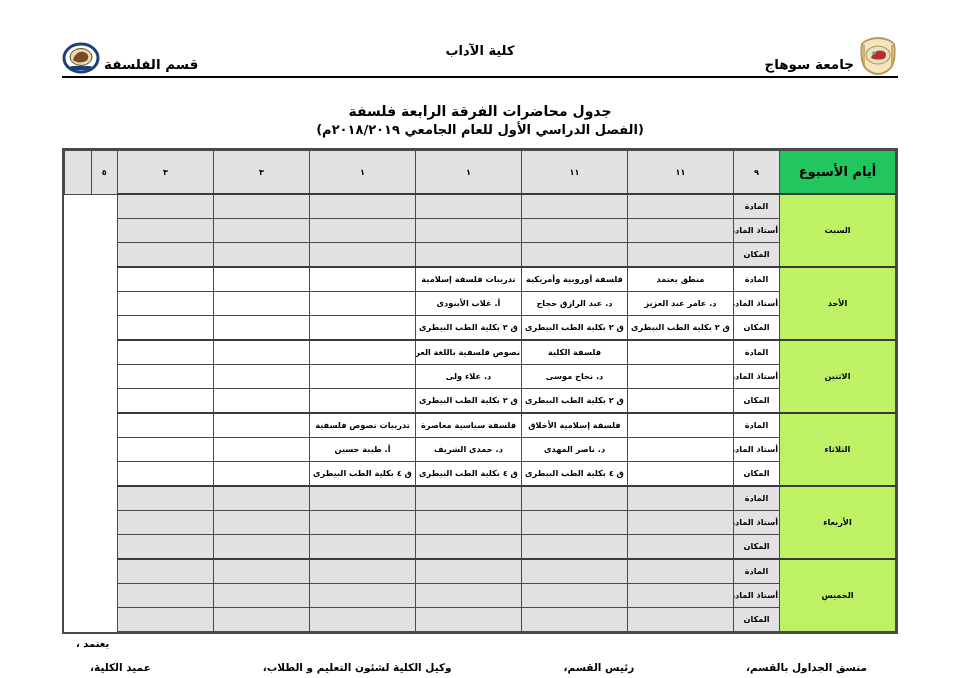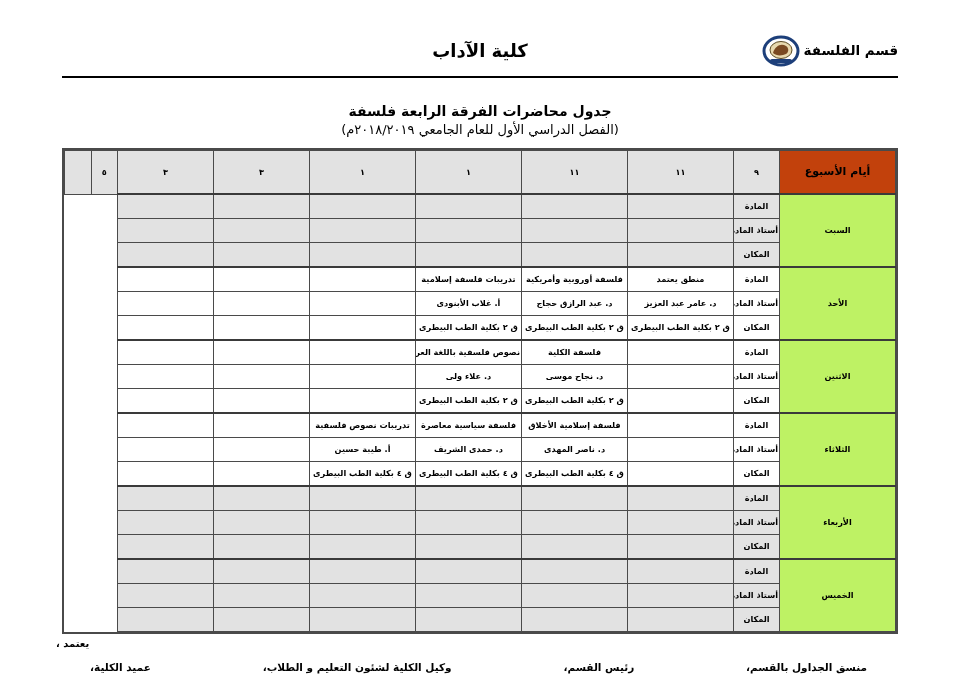--- a/index.html
+++ b/index.html
@@ -21,32 +21,32 @@
     position: relative;
     height: 48px;
     margin: 28px 62px 0 62px;
     display: flex;
     align-items: center;
     justify-content: space-between;
     border-bottom: 2.5px solid #000;
   }
   .hdr-side {
     display: flex;
-    align-items: center;
+    align-items: flex-end;
     gap: 4px;
     height: 100%;
   }
   .hdr-text {
     font-size: 13.5px;
     font-weight: bold;
     white-space: nowrap;
     padding-bottom: 4px;
   }
   .hdr-center {
-    font-size: 18px;
+    font-size: 13px;
     font-weight: bold;
     padding-bottom: 4px;
     position: absolute;
     left: 0; right: 0;
     text-align: center;
   }
 
   
   .emblem-univ {
     width: 40px; height: 40px;
@@ -62,21 +62,21 @@
     text-align: center;
     margin-top: 23px;
     line-height: 1.45;
   }
   .title-main {
     font-size: 14px;
     font-weight: bold;
   }
   .title-sub {
     font-size: 13px;
-    font-weight: normal;
+    font-weight: bold;
   }
 
   
   .table-wrap {
     margin: 8px 62px 0 62px;
     border: 2.5px solid #4a4a4a;
     background: #ffffff;
   }
   table.sched {
     border-collapse: collapse;
@@ -94,22 +94,22 @@
     overflow: hidden;
     white-space: nowrap;
   }
   
   .hrow td {
     height: 42px;
     background: #e2e2e2;
     font-size: 9px;
   }
   .hrow td.daysHead {
-    font-size: 11px;
-    background: #c2410c;
+    font-size: 13px;
+    background: #22c55e;
   }
   .hrow td.blankHead { background: #e2e2e2; }
 
   
   tr.daytop td { border-top: 2.5px solid #3a3a3a; }
 
   
   td.rowlabel {
     width: 46px;
     font-size: 7.6px;
@@ -129,41 +129,51 @@
 
   
   td.cell { height: 23px; }
   td.cell.empty { background: #e2e2e2; }
   td.cell.blank { background: #ffffff; }
 
   
   .approve {
     margin: 4px 68px 0 0;
     text-align: left;
-    padding-left: 56px;
+    padding-left: 76px;
     font-size: 10px;
     font-weight: bold;
   }
   .sign-row {
     margin: 12px 62px 0 62px;
     display: flex;
     justify-content: space-between;
     font-size: 10.5px;
     font-weight: bold;
     direction: rtl;
   }
   .sign-row span { white-space: nowrap; }
   .sign-row span:nth-child(1) { margin-right: 31px; }
   .sign-row span:nth-child(4) { margin-left: 28px; }
 </style>
 </head>
 <body>
 
 <div class="page-header">
 
+  <div class="hdr-side">
+    <svg class="emblem-univ" viewBox="0 0 40 40">
+      <path d="M20 2 C27 2 34 5 36 8 C37 13 37 24 34 30 C31 35 25 38 20 38 C15 38 9 35 6 30 C3 24 3 13 4 8 C6 5 13 2 20 2 Z" fill="#f2e4c4" stroke="#b99a52" stroke-width="2"></path>
+      <ellipse cx="20" cy="19" rx="12" ry="9" fill="#ece0c2" stroke="#b99a52" stroke-width="1.2"></ellipse>
+      <path d="M13 22 C15 16 20 13 25 15 C28 16 29 19 27 22 C24 24 17 24 13 22 Z" fill="#b33127"></path>
+      <circle cx="16" cy="17" r="1.8" fill="#6f9bb5"></circle>
+      <path d="M6 9 L6 29 M34 9 L34 29" stroke="#b99a52" stroke-width="1.4"></path>
+    </svg>
+    <span class="hdr-text">جامعة سوهاج</span>
+  </div>
 
   <div class="hdr-center">كلية الآداب</div>
 
   <div class="hdr-side">
     <span class="hdr-text">قسم الفلسفة</span>
     <svg class="emblem-dept" viewBox="0 0 38 34">
       <ellipse cx="19" cy="16" rx="17" ry="14" fill="#ffffff" stroke="#1d3f7a" stroke-width="3"></ellipse>
       <ellipse cx="19" cy="15" rx="11" ry="8.5" fill="#e8d9ae" stroke="#5a4a22" stroke-width="1"></ellipse>
       <path d="M11 18 C13 11 19 8 24 11 C27 13 27 17 24 19 C20 21 14 21 11 18 Z" fill="#7a4a22"></path>
       <rect x="8" y="24" width="22" height="4" rx="2" fill="#1d3f7a"></rect>

